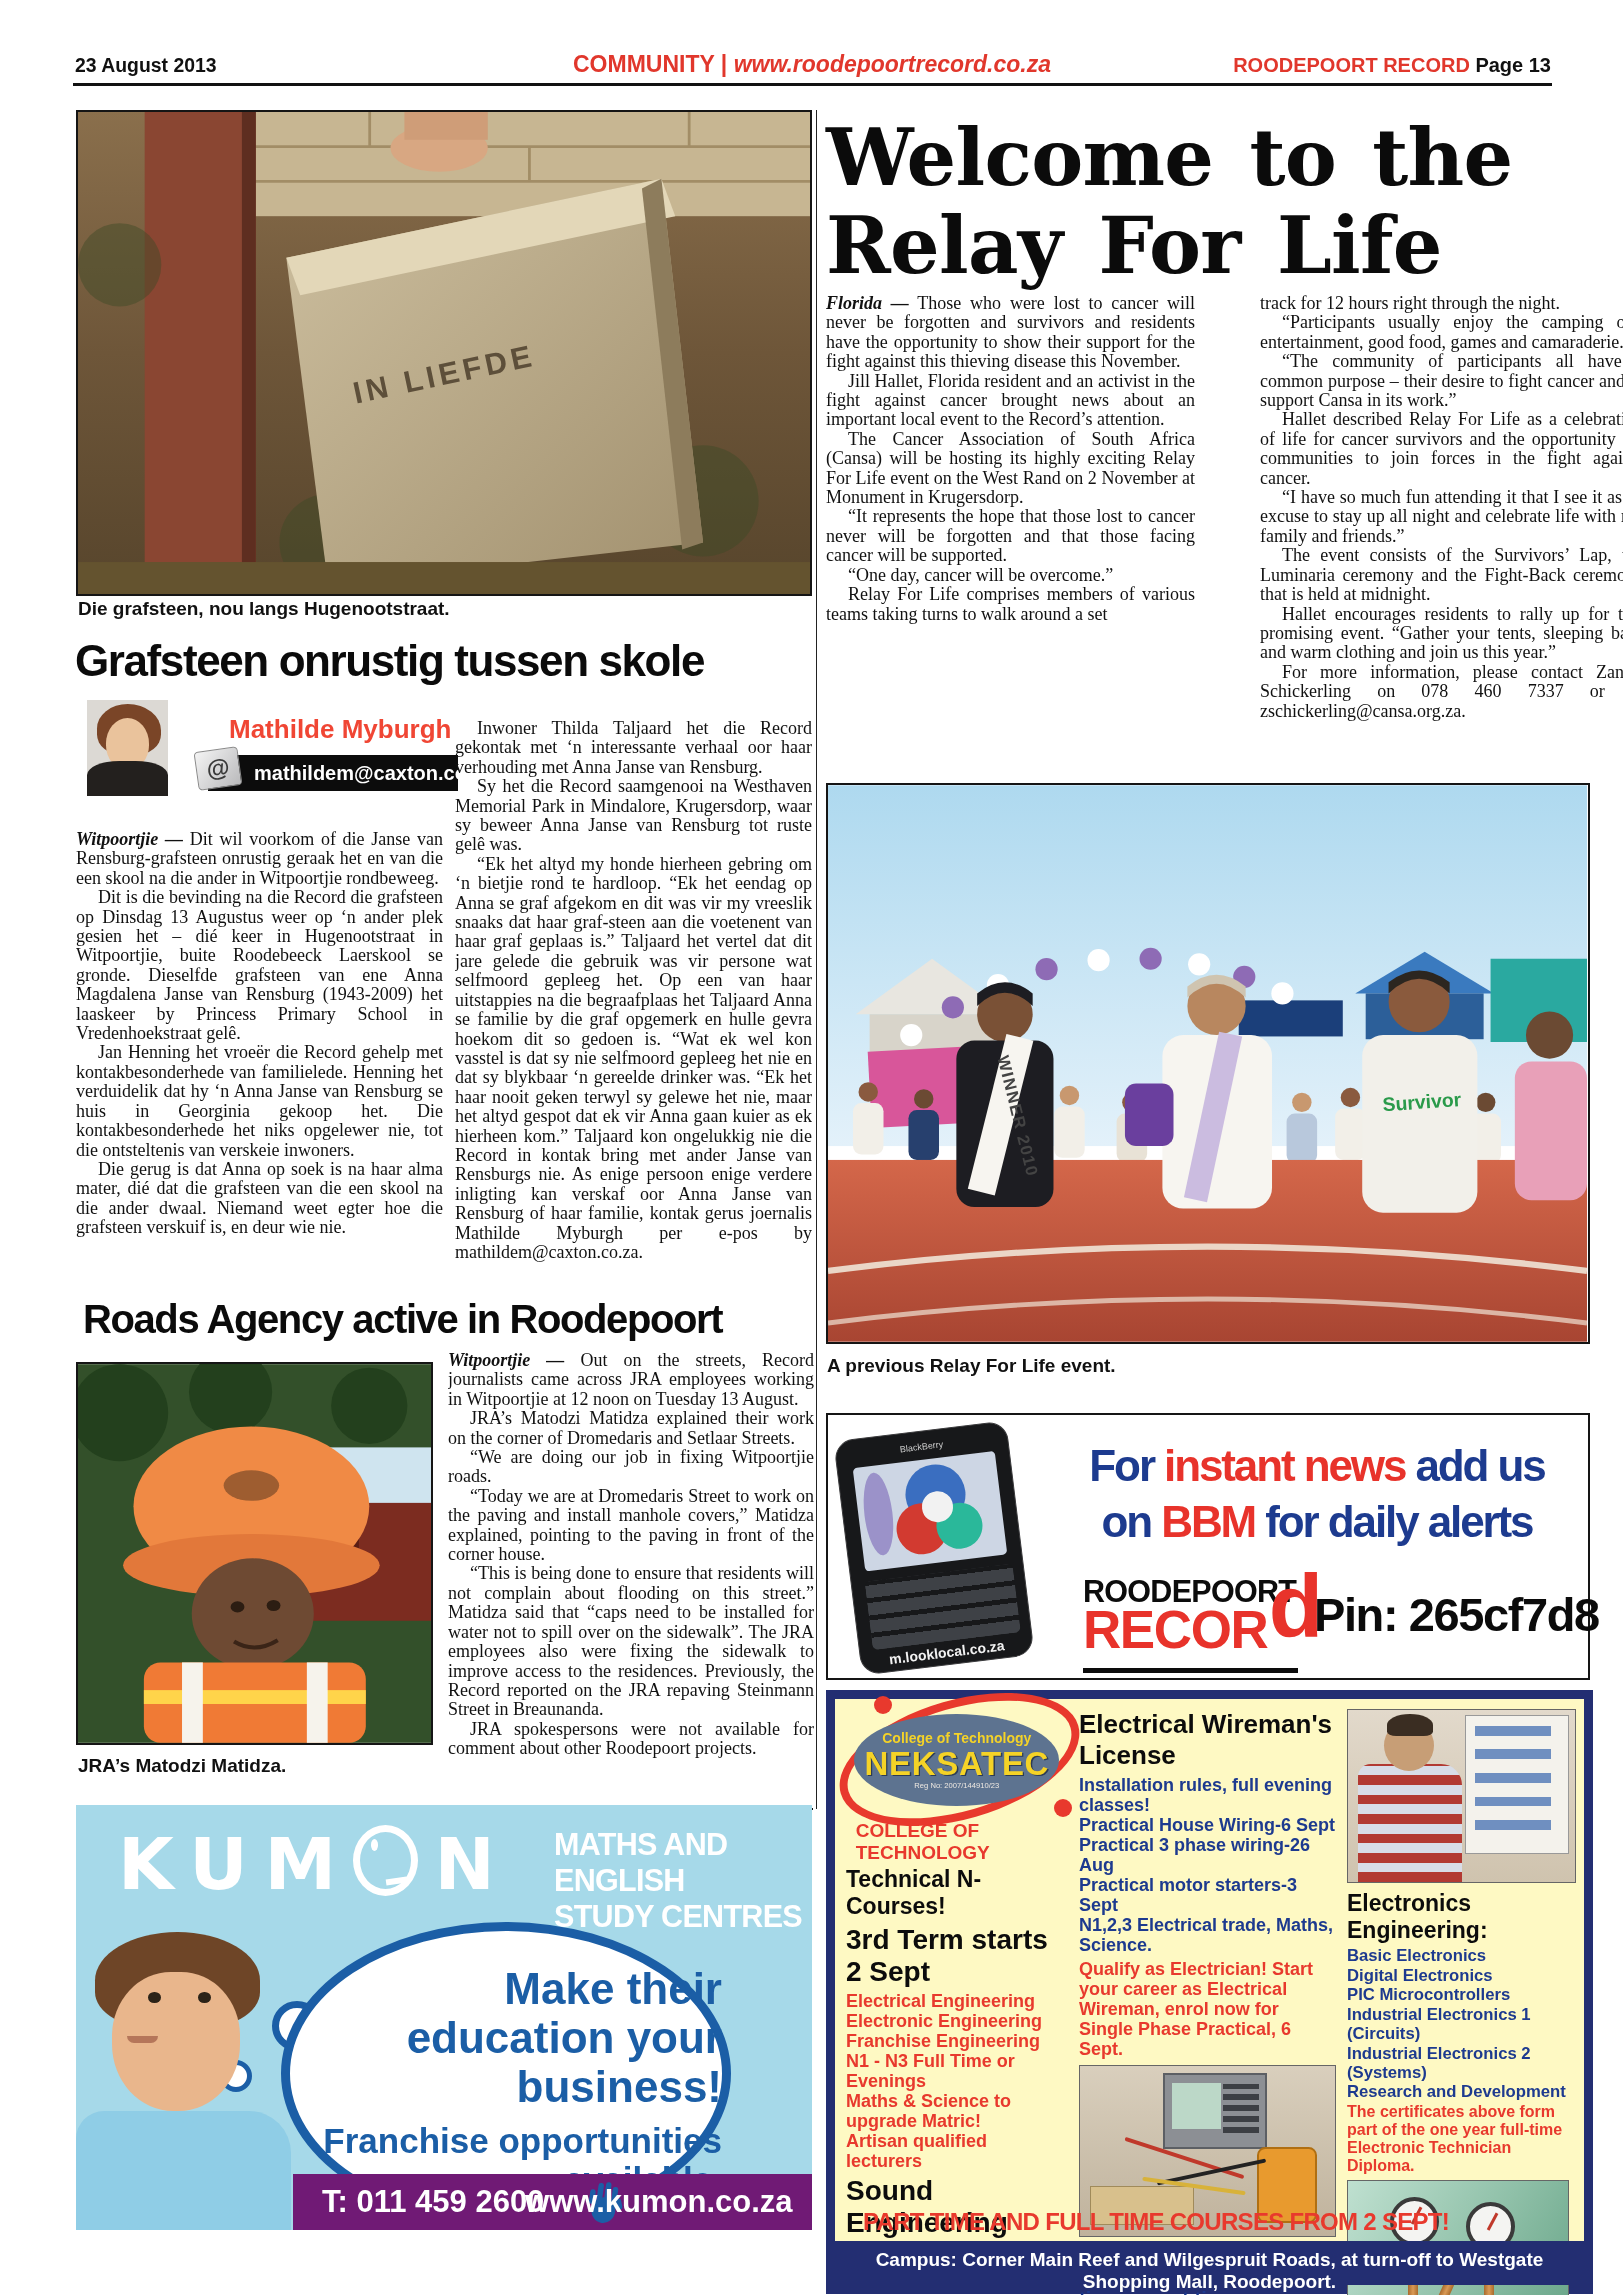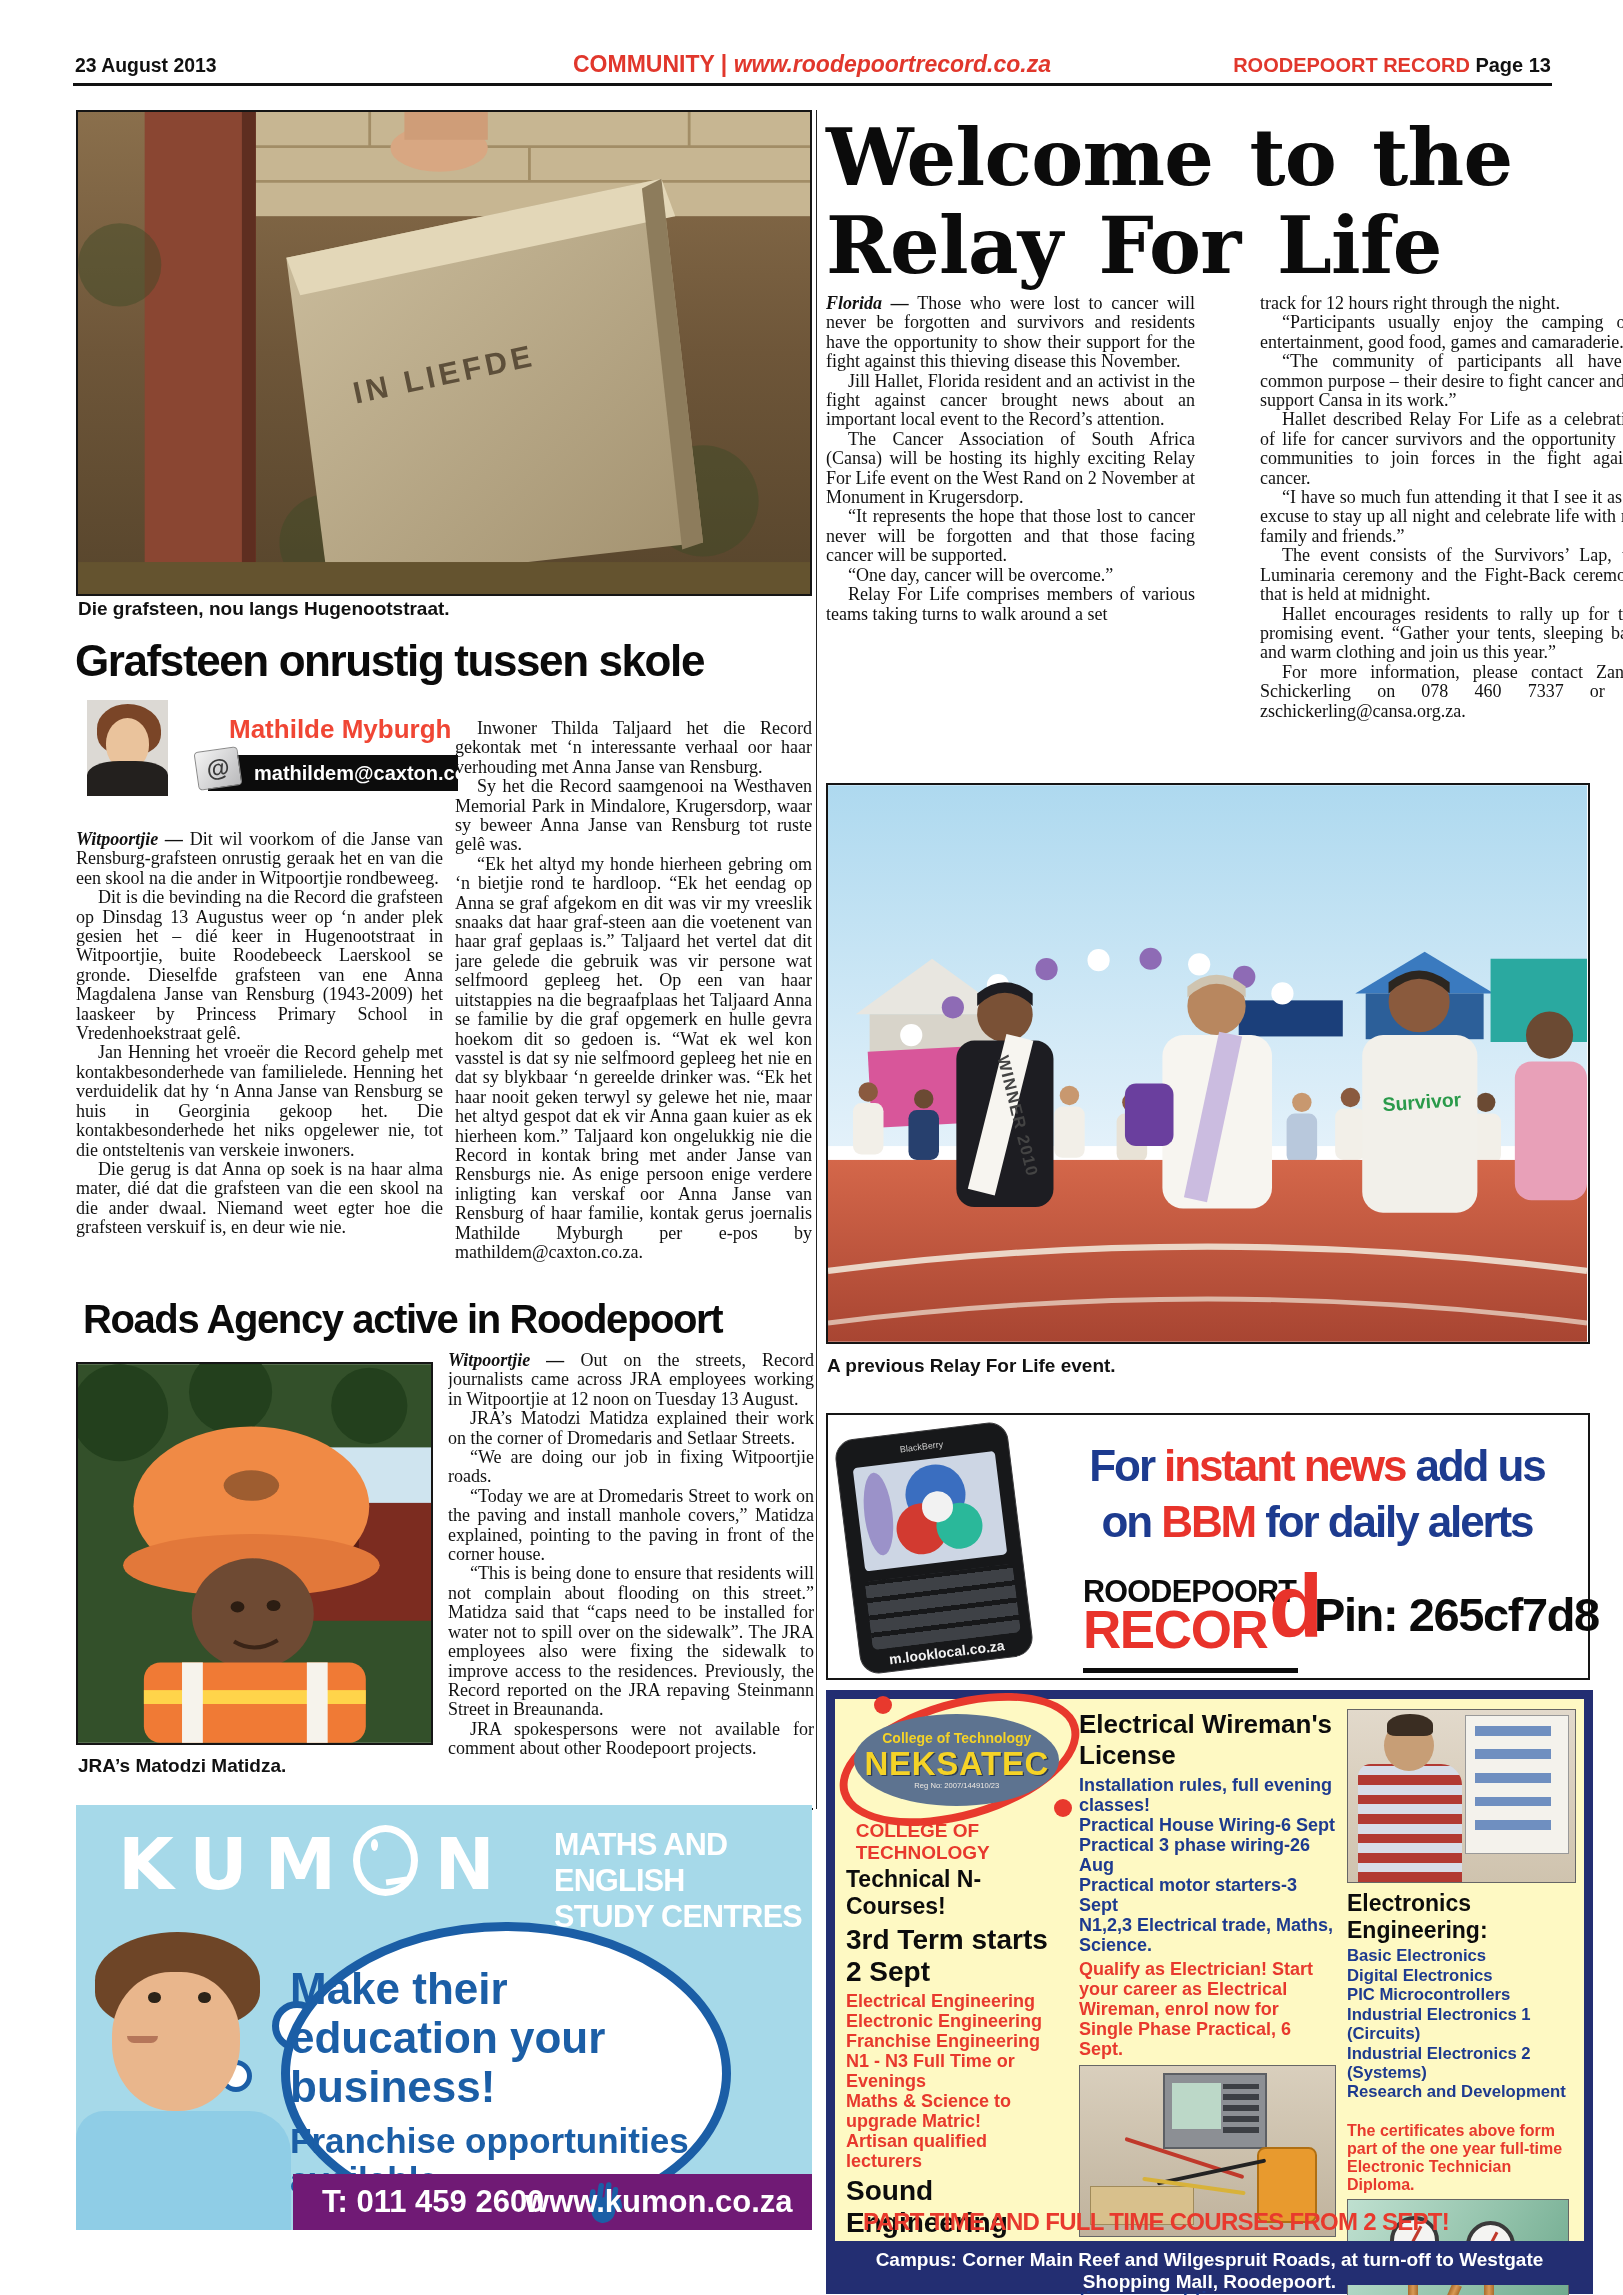--- a/index.html
+++ b/index.html
@@ -48,21 +48,21 @@
   .rr-d{position:absolute;right:-4.2px;top:-8.3px;font-size:89px;font-weight:bold;color:#e8332b;line-height:76px}
   .rr-ul{position:absolute;left:0;bottom:-7px;width:215px;height:4.9px;background:#0c0c0c}
   .bbm-pin{position:absolute;left:486px;top:172px;width:271px;font-size:47px;font-weight:bold;letter-spacing:-1.4px;color:#0b0b0b;white-space:nowrap}
   
   .kumon{left:76px;top:1805px;width:736px;height:425px;background:#a6d9e9;overflow:hidden}
   .klogo{position:absolute;left:42px;top:12.5px;color:#fff;font-weight:bold;font-size:72px;letter-spacing:16.7px;font-family:"DejaVu Sans",sans-serif}
   .kO{display:inline-block;width:65px;height:71px;border:7.6px solid #fff;border-radius:50%;position:relative;top:7px;margin-right:16.7px}
   .kO:before{content:"";position:absolute;left:11px;top:7px;width:7.6px;height:12.5px;background:#fff;border-radius:50%}
   .kO:after{content:"";position:absolute;left:26px;top:46px;width:21px;height:6.2px;background:#fff;transform:rotate(-8deg)}
   .ktag{position:absolute;left:478px;top:21px;color:#fff;font-weight:bold;font-size:30.5px;line-height:36px;letter-spacing:-0.7px}
-  .bubble{position:absolute;left:205px;top:117px;width:450px;height:303px;background:#fff;border:9px solid #1b5ea6;border-radius:50%;text-align:left;color:#1b5ea6;font-weight:bold}
+  .bubble{position:absolute;left:205px;top:117px;width:450px;height:303px;background:#fff;border:9px solid #1b5ea6;border-radius:50%;text-align:right;color:#1b5ea6;font-weight:bold}
   .bub-big{font-size:44px;line-height:49px}
   .bub-small{font-size:35px;line-height:39px}
   .btrail1{position:absolute;left:196px;top:196px;width:50px;height:50px;background:#fff;border:7px solid #1b5ea6;border-radius:50%}
   .btrail2{position:absolute;left:144px;top:255px;width:32px;height:32px;background:#fff;border:5.6px solid #1b5ea6;border-radius:50%}
   .kid{position:absolute;left:0px;bottom:0px;width:215px;height:298px}
   .kid .hair{position:absolute;left:19.4px;top:0;width:165px;height:97px;background:#6e4527;border-radius:55% 55% 42% 42%}
   .kid .face{position:absolute;left:36px;top:40px;width:128px;height:139px;background:#e9b68c;border-radius:46% 46% 48% 48%}
   .kid .eye{position:absolute;top:60px;width:12.5px;height:11px;background:#2c2318;border-radius:50%}
   .kid .mouth{position:absolute;left:51px;top:104px;width:30.5px;height:7px;background:#b5765a;border-radius:0 0 14px 14px}
   .kid .shirt{position:absolute;left:0;bottom:0;width:215px;height:119px;background:#8fcde6;border-radius:28px 42px 0 0}
@@ -493,21 +493,21 @@
         </div>
         <div class="nek-h2" style="font-size:23px;margin-top:7px">Electronics Engineering:</div>
         <div class="nek-list nek-navy" style="font-size:16.7px;line-height:19.4px;margin-top:2.8px">
           <div>Basic Electronics</div>
           <div>Digital Electronics</div>
           <div>PIC Microcontrollers</div>
           <div>Industrial Electronics 1 (Circuits)</div>
           <div>Industrial Electronics 2 (Systems)</div>
           <div>Research and Development</div>
         </div>
-        <div class="nek-red nek-small" style="margin-top:20px">The certificates above form part of the one year full-time Electronic Technician Diploma.</div>
+        <div class="nek-red nek-small" style="margin-top:1px">The certificates above form part of the one year full-time Electronic Technician Diploma.</div>
         <div class="nphoto fridge">
           <span class="gauge" style="left:42px"></span>
           <span class="gauge" style="left:118px;top:21px"></span>
           <span class="pipe" style="left:60px;top:67px;height:53px"></span>
           <span class="pipe" style="left:136px;top:72px;height:47px"></span>
           <span class="pipe" style="left:97px;top:83px;height:36px;transform:rotate(24deg)"></span>
         </div>
       </div>
     </div>
     <div class="nek-banner">PART TIME AND FULL TIME COURSES FROM 2 SEPT!</div>

